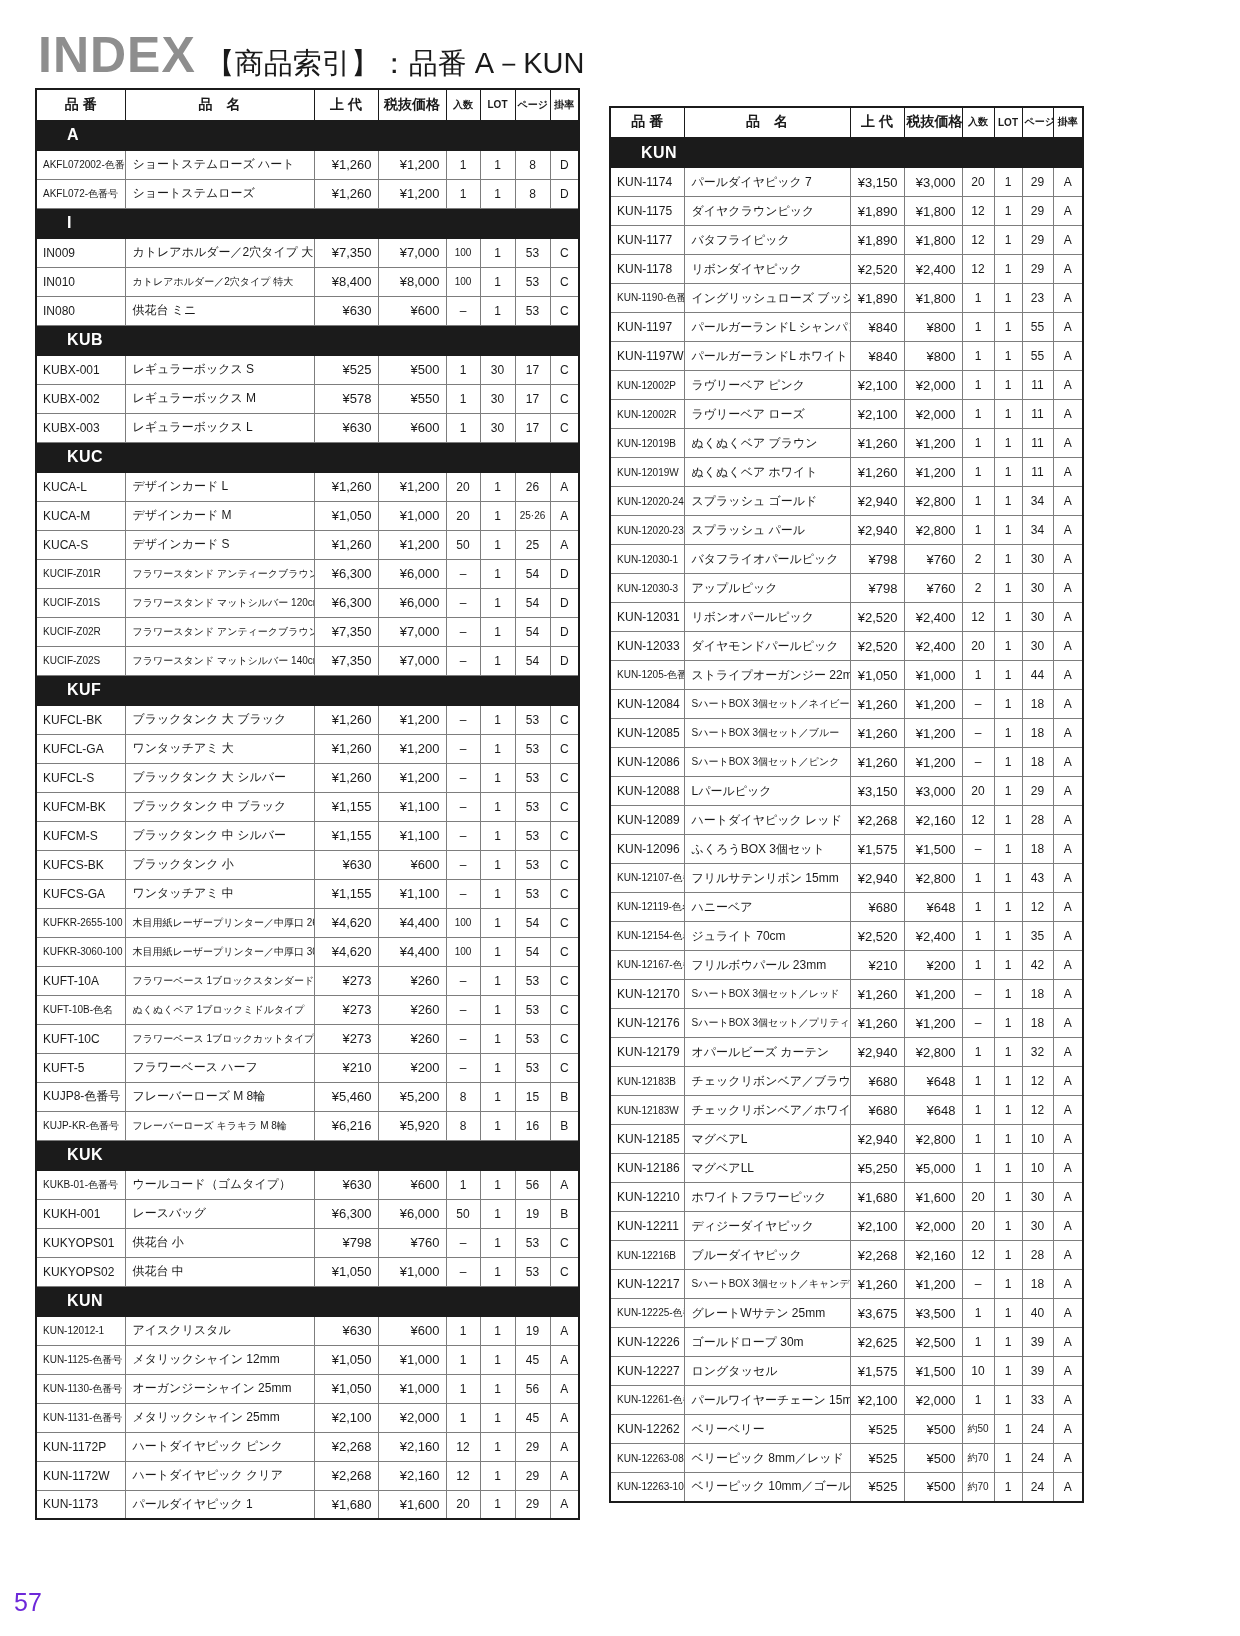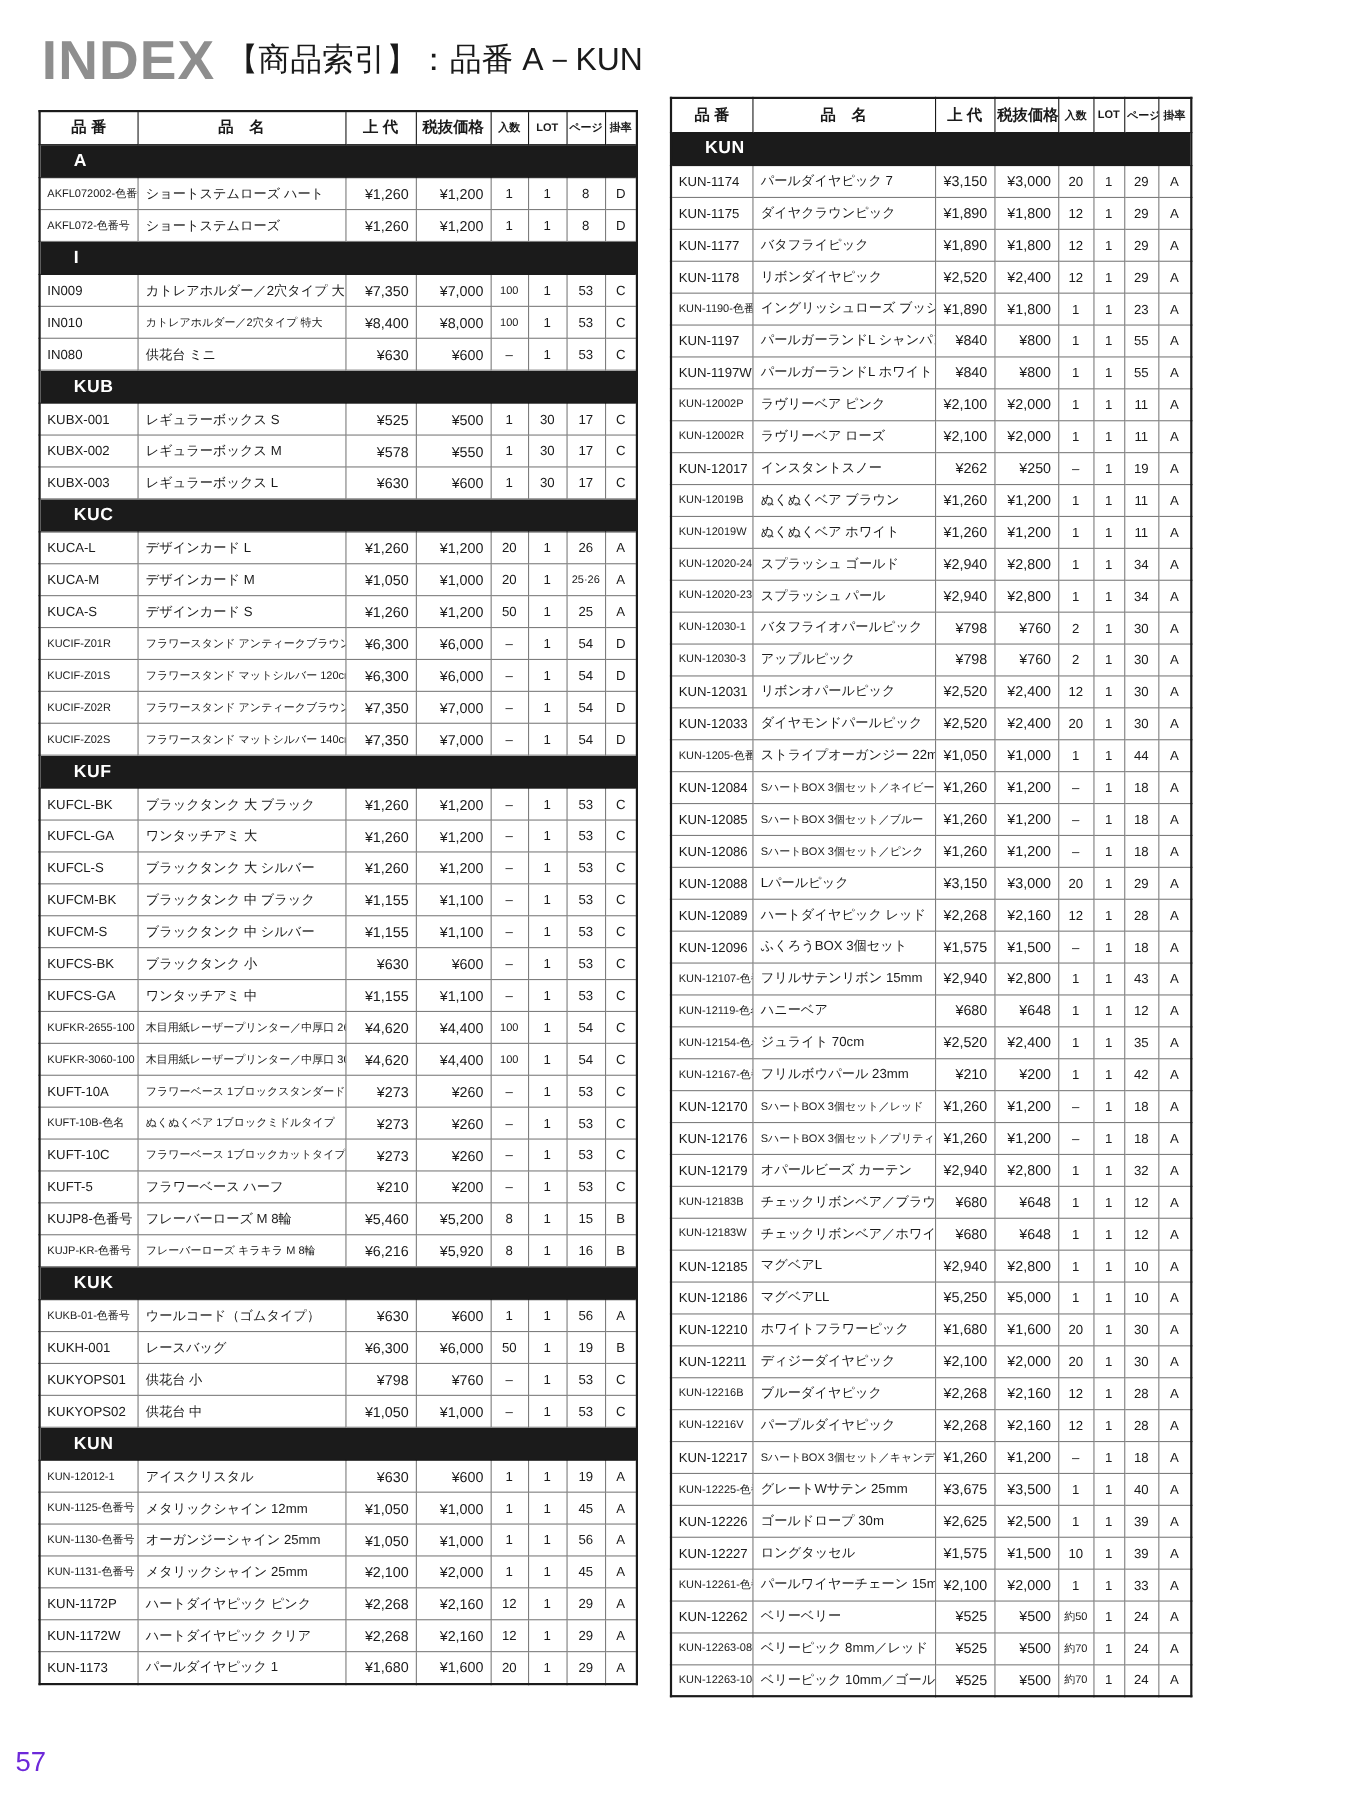--- a/index.html
+++ b/index.html
@@ -2,21 +2,21 @@
 <html lang="ja"><head>
 <meta charset="utf-8">
 <style>
   * { margin:0; padding:0; box-sizing:border-box; }
   html,body { background:#ffffff; }
   body {
     width:1240px; height:1636px; position:relative;
     font-family:"Liberation Sans","DejaVu Sans",sans-serif;
     color:#1a1a1a;
   }
-  .page-header { position:absolute; top:26px; left:38px; display:flex; align-items:center; }
+  .page-header { position:absolute; top:26px; left:38px; display:flex; align-items:flex-end; }
   .logo {
     font-size:50px; font-weight:bold; color:#8e8e8e; letter-spacing:1px;
     font-family:"Liberation Sans","DejaVu Sans",sans-serif;
   }
   .subtitle { font-size:29px; color:#1a1a1a; margin-left:10px; font-weight:500; }
 
   .tables { position:absolute; top:88px; left:35px; display:flex; gap:29px; align-items:center; }
 
   table { border-collapse:collapse; table-layout:fixed; background:#fff; }
   .tbl-left  { width:543px; }
@@ -624,30 +624,20 @@
           <td class="c-code sz-s">KUN-12002R</td>
           <td class="c-name">ラヴリーベア ローズ</td>
           <td class="c-price">¥2,100</td>
           <td class="c-price2">¥2,000</td>
           <td class="c-qty">1</td>
           <td class="c-lot">1</td>
           <td class="c-page">11</td>
           <td class="c-rate">A</td>
         </tr>
         <tr>
-          <td class="c-code">KUN-12017</td>
-          <td class="c-name">インスタントスノー</td>
-          <td class="c-price">¥262</td>
-          <td class="c-price2">¥250</td>
-          <td class="c-qty">–</td>
-          <td class="c-lot">1</td>
-          <td class="c-page">19</td>
-          <td class="c-rate">A</td>
-        </tr>
-        <tr>
           <td class="c-code sz-s">KUN-12019B</td>
           <td class="c-name">ぬくぬくベア ブラウン</td>
           <td class="c-price">¥1,260</td>
           <td class="c-price2">¥1,200</td>
           <td class="c-qty">1</td>
           <td class="c-lot">1</td>
           <td class="c-page">11</td>
           <td class="c-rate">A</td>
         </tr>
         <tr>
@@ -916,30 +906,20 @@
           <td class="c-price">¥2,100</td>
           <td class="c-price2">¥2,000</td>
           <td class="c-qty">20</td>
           <td class="c-lot">1</td>
           <td class="c-page">30</td>
           <td class="c-rate">A</td>
         </tr>
         <tr>
           <td class="c-code sz-s">KUN-12216B</td>
           <td class="c-name">ブルーダイヤピック</td>
-          <td class="c-price">¥2,268</td>
-          <td class="c-price2">¥2,160</td>
-          <td class="c-qty">12</td>
-          <td class="c-lot">1</td>
-          <td class="c-page">28</td>
-          <td class="c-rate">A</td>
-        </tr>
-        <tr>
-          <td class="c-code sz-s">KUN-12216V</td>
-          <td class="c-name">パープルダイヤピック</td>
           <td class="c-price">¥2,268</td>
           <td class="c-price2">¥2,160</td>
           <td class="c-qty">12</td>
           <td class="c-lot">1</td>
           <td class="c-page">28</td>
           <td class="c-rate">A</td>
         </tr>
         <tr>
           <td class="c-code">KUN-12217</td>
           <td class="c-name sz-s">SハートBOX 3個セット／キャンディ</td>

